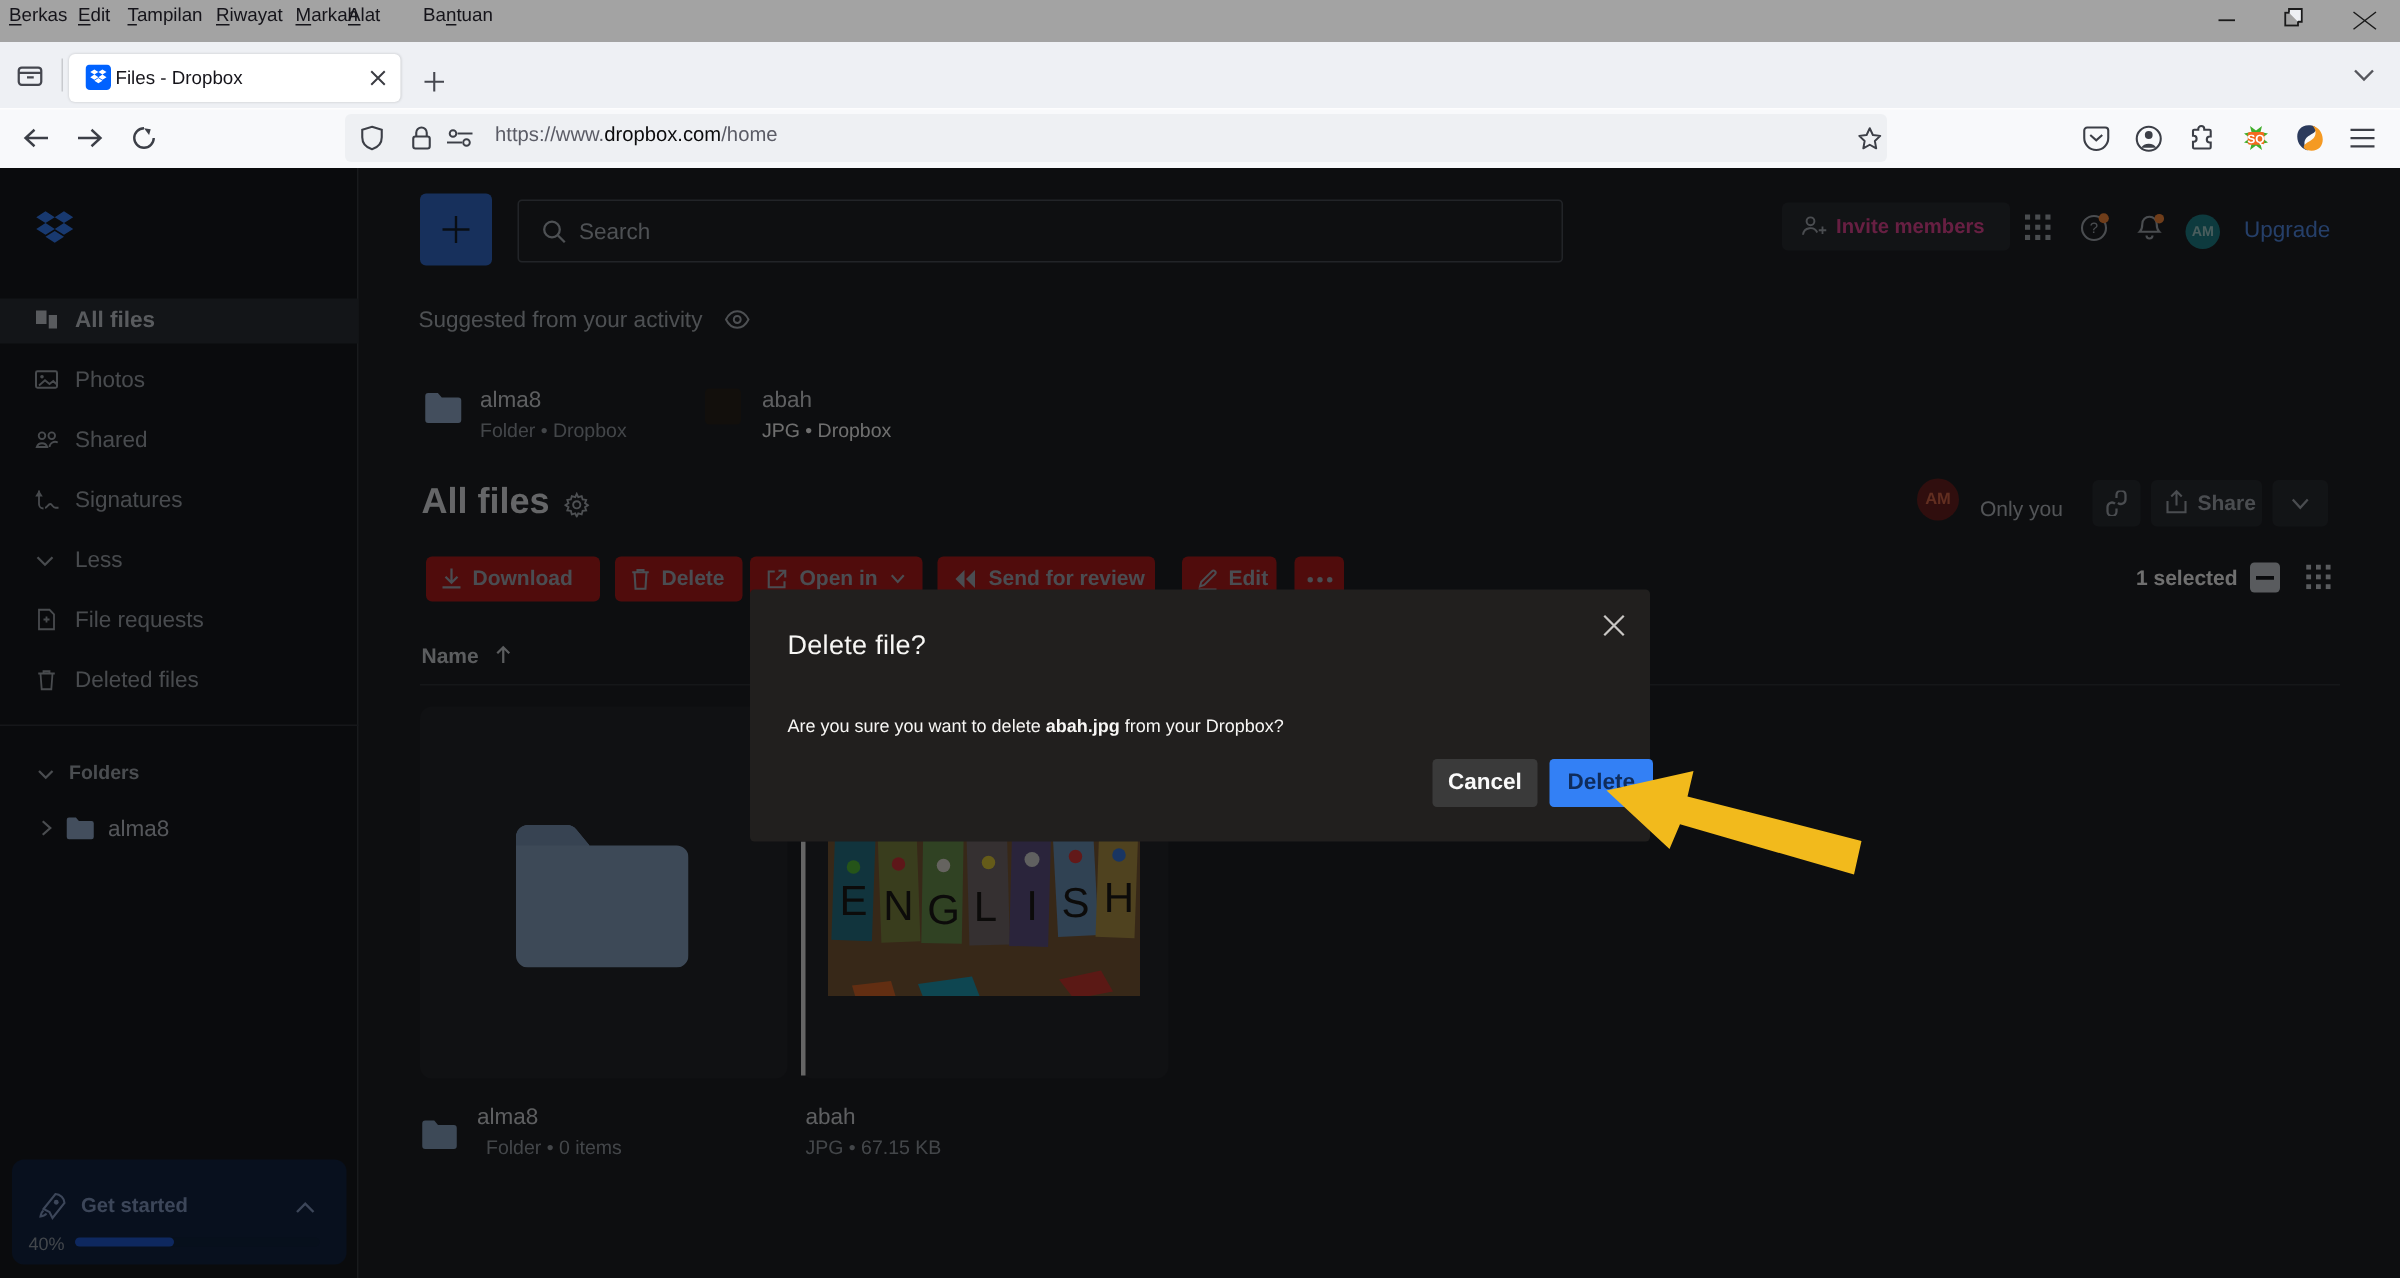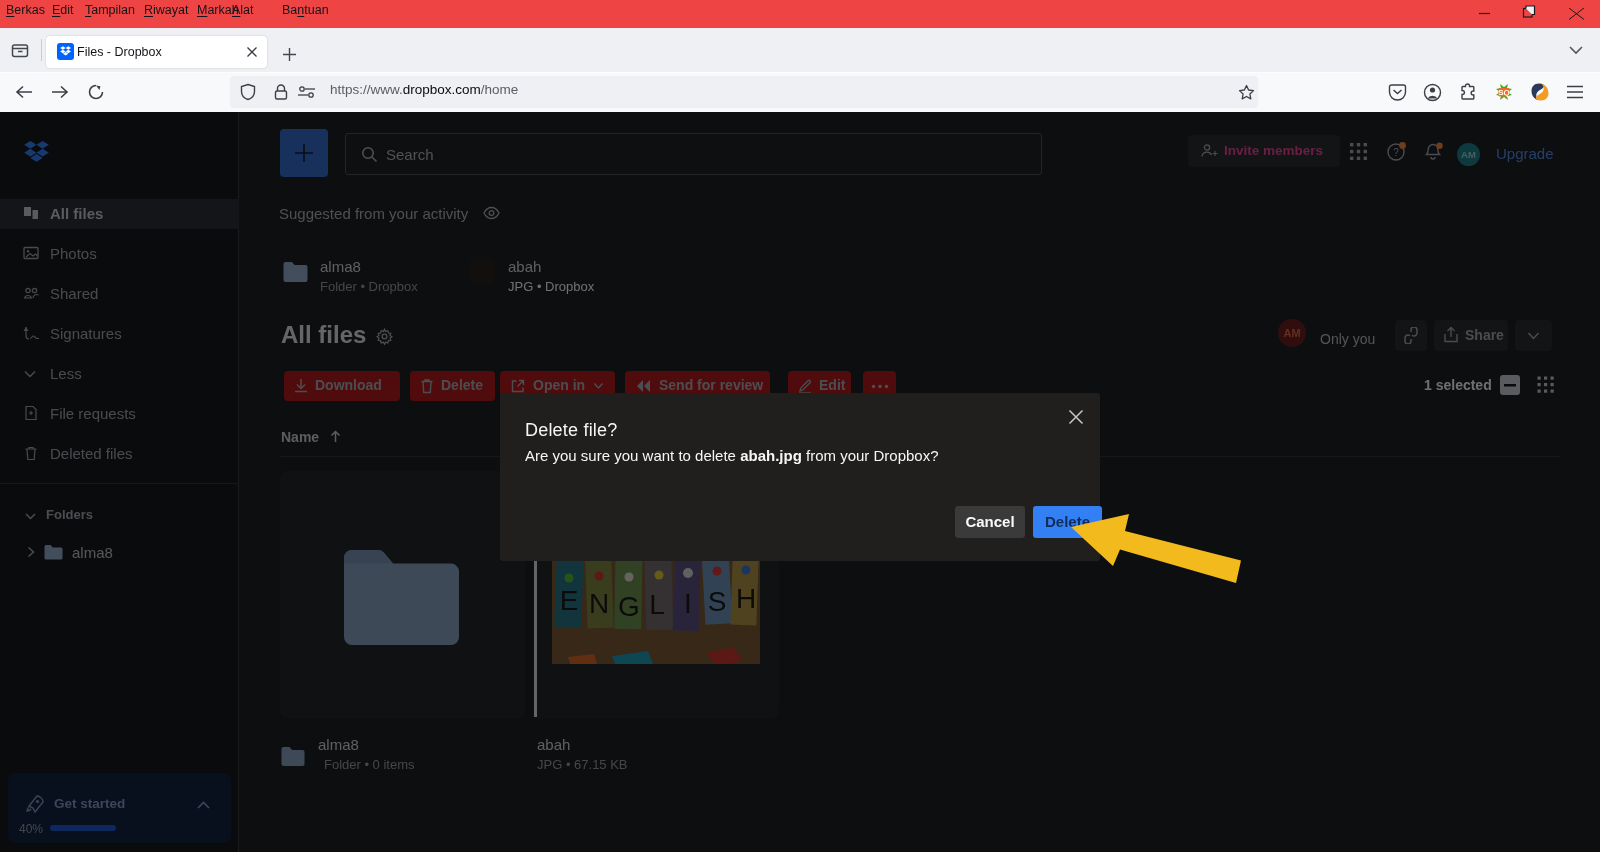--- a/index.html
+++ b/index.html
@@ -1,20 +1,20 @@
 <!DOCTYPE html>
 <html><head>
 <meta charset="utf-8">
 <style>
   * { margin:0; padding:0; box-sizing:border-box; }
   html,body { width:1600px; height:852px; overflow:hidden; background:#000; }
   body { font-family:"Liberation Sans", sans-serif; position:relative; }
   
   .chrome { position:absolute; top:0; left:0; width:1600px; height:112px; background:#eef0f4; }
-  .menubar { position:absolute; top:0; left:0; width:1600px; height:28px; background:#ef4444; color:#15141a; font-size:12.5px; }
+  .menubar { position:absolute; top:0; left:0; width:1600px; height:28px; background:#a3a3a3; color:#15141a; font-size:12.5px; }
   .menubar span.mi { position:absolute; top:3px; }
   .menubar u { text-decoration:underline; text-underline-offset:2px; }
   .winbtns svg { position:absolute; top:0; }
   .tabbar { position:absolute; top:28px; left:0; width:1600px; height:44px; background:#eef0f4; }
   .tab { position:absolute; left:46px; top:8px; width:221px; height:32px; background:#ffffff; border-radius:4px; box-shadow:0 0 2px rgba(0,0,0,.18); }
   .tab .title { position:absolute; left:31px; top:9px; font-size:12.5px; color:#15141a; }
   .navbar { position:absolute; top:72px; left:0; width:1600px; height:40px; background:#f8f9fb; border-top:1px solid #fdfdfe; }
   .urlbar { position:absolute; left:230px; top:76px; width:1028px; height:32px; background:#eef0f3; border-radius:4px; }
   .urltext { position:absolute; left:330px; top:82px; font-size:13.5px; color:#5b5c66; }
   .urltext b { color:#0c0c0d; font-weight:normal; }
@@ -25,21 +25,21 @@
   .srow .lbl { position:absolute; left:50px; top:6px; }
   .srow svg { position:absolute; left:23px; top:6px; }
   .sel { background:#2c3037; color:#ccd2d9; }
   .overlay { position:absolute; top:0; left:0; width:1600px; height:740px; background:rgba(0,0,0,0.565); }
   .tbtn { position:absolute; top:259px; height:30px; border-radius:4px; background:#b91c1c; color:#aab2bc; font-size:14px; font-weight:bold; }
   .tbtn svg { position:absolute; top:7px; }
   .tbtn span { position:absolute; top:6px; }
   
   .modal { position:absolute; left:500px; top:393px; width:600px; height:168px; background:#211f1e; border-radius:3px; color:#f7f6f4; }
   .modal h2 { font-size:18px; font-weight:500; position:absolute; left:25px; top:27px; letter-spacing:.2px;}
-  .modal p { font-size:15px; position:absolute; left:25px; top:54px; }
+  .modal p { font-size:12px; position:absolute; left:25px; top:84px; }
   .btn { position:absolute; top:113px; height:32px; border-radius:3px; font-weight:bold; font-size:15px; text-align:center; line-height:32px;margin-left:26px; }
   .btn.cancel { left:429px; width:70px; background:#3a3a3a; color:#fafafa; }
   .btn.delete { left:507px; width:69px; background:#3380f5; color:#0f2c5c; }
 </style>
 </head>
 <body>
 <div class="page">
   <div class="sidebar">
     <svg style="position:absolute;left:24px;top:28px" width="25" height="26" viewBox="0 0 25 26">
         <path d="M6.35 0.9 L0.2 4.82 L6.35 8.74 L12.5 4.82 Z M18.65 0.9 L12.5 4.82 L18.65 8.74 L24.8 4.82 Z M0.2 12.66 L6.35 16.58 L12.5 12.66 L6.35 8.74 Z M18.65 8.74 L12.5 12.66 L18.65 16.58 L24.8 12.66 Z M6.35 17.89 L12.5 21.81 L18.65 17.89 L12.5 13.97 Z" fill="#3984ff"></path>

